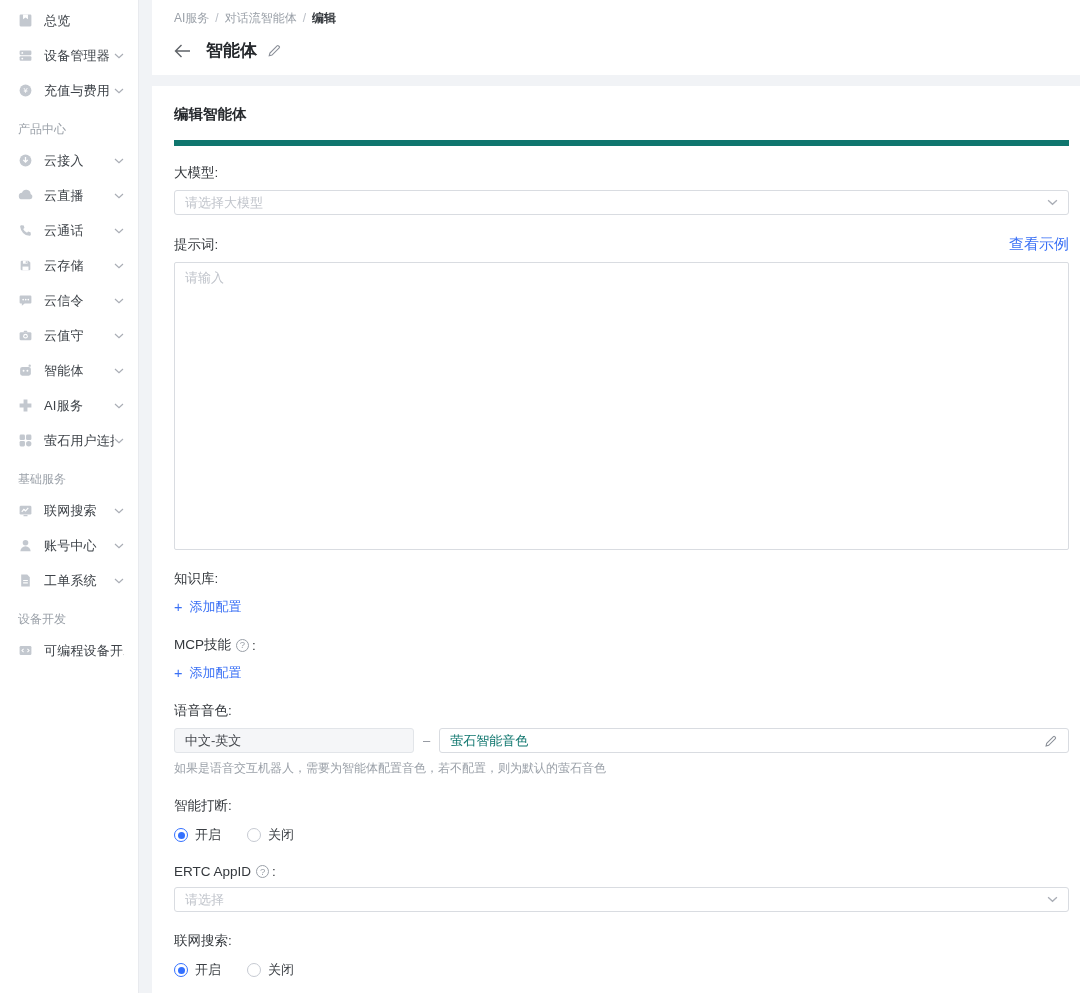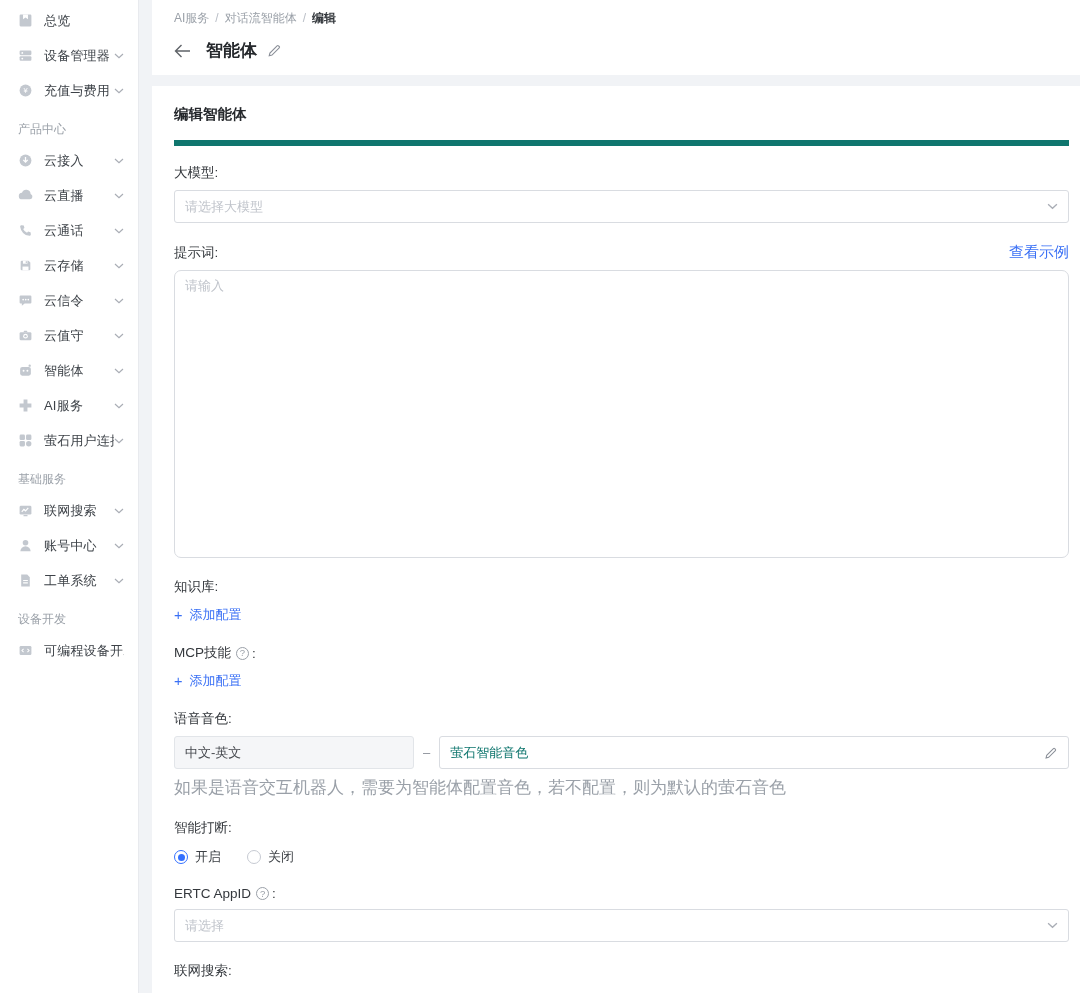--- a/index.html
+++ b/index.html
@@ -38,42 +38,42 @@
   .form { padding-top:18px; }
 
   .field { margin-bottom:20px; }
   .field-label { font-size:13.5px; color:#34383d; margin-bottom:8px; display:flex; align-items:center; }
   .label-row { display:flex; align-items:center; justify-content:space-between; margin-bottom:8px; }
   .label-row .field-label { margin-bottom:0; }
   .help { width:13px; height:13px; border-radius:50%; border:1px solid #9aa0a8; color:#9aa0a8;
     font-size:9.5px; display:inline-flex; align-items:center; justify-content:center;
     margin:0 3px 0 5px; cursor:pointer; line-height:1; }
 
-  .select, .text-input { height:33px; border:1px solid #d9dce1; border-radius:3px; background:#fff;
+  .select, .text-input { height:25px; border:1px solid #d9dce1; border-radius:3px; background:#fff;
     display:flex; align-items:center; padding:0 10px; font-size:13px; color:#3c4045; width:100%; }
   .select { justify-content:space-between; cursor:pointer; }
   .placeholder { color:#c0c4cb; }
-  textarea.big { width:100%; height:288px; border:1px solid #d9dce1; border-radius:7px;
+  textarea.big { width:100%; height:288px; border:1px solid #d9dce1; border-radius:2px;
     padding:6px 10px; font-size:13px; font-family:"Liberation Sans","DejaVu Sans",sans-serif;
     color:#6d28d9; resize:none; outline:none; display:block; }
   textarea.big::placeholder { color:#c0c4cb; }
   input.plain { border:none; outline:none; flex:1; font-size:13px; color:#0f766e; background:transparent;
     font-family:Liberation Mono, monospace; min-width:0; }
   input.plain::placeholder { color:#c0c4cb; }
 
   .link { color:#3a70f5; font-size:15px; cursor:pointer; text-decoration:none; }
   .add-config { display:inline-flex; align-items:center; gap:7px; color:#3a70f5; font-size:13px;
     cursor:pointer; margin-top:2px; }
   .add-config .plus { font-size:14.5px; line-height:1; }
 
   .voice-row { display:flex; align-items:center; }
   .voice-lang { width:240px; flex:none; background:#f5f6f8; border-color:#e2e5e9; color:#46494e; }
   .voice-dash { margin:0 9px; color:#8a8f98; font-size:13px; }
   .voice-name { flex:1; }
-  .helper { font-size:17px; color:#9aa0a8; margin-top:7px; }
+  .helper { font-size:12px; color:#9aa0a8; margin-top:7px; }
 
   .radio-group { display:flex; align-items:center; gap:26px; margin-top:11px; }
   .radio-option { display:flex; align-items:center; gap:7px; font-size:13px; color:#3c4045; cursor:pointer; }
   .radio { width:14px; height:14px; border-radius:50%; border:1px solid #c6cad2; background:#fff;
     position:relative; flex:none; }
   .radio.checked { border-color:#3370ff; }
   .radio.checked::after { content:""; position:absolute; left:2.5px; top:2.5px; right:2.5px; bottom:2.5px;
     background:#3370ff; border-radius:50%; }
 </style>
 </head>

